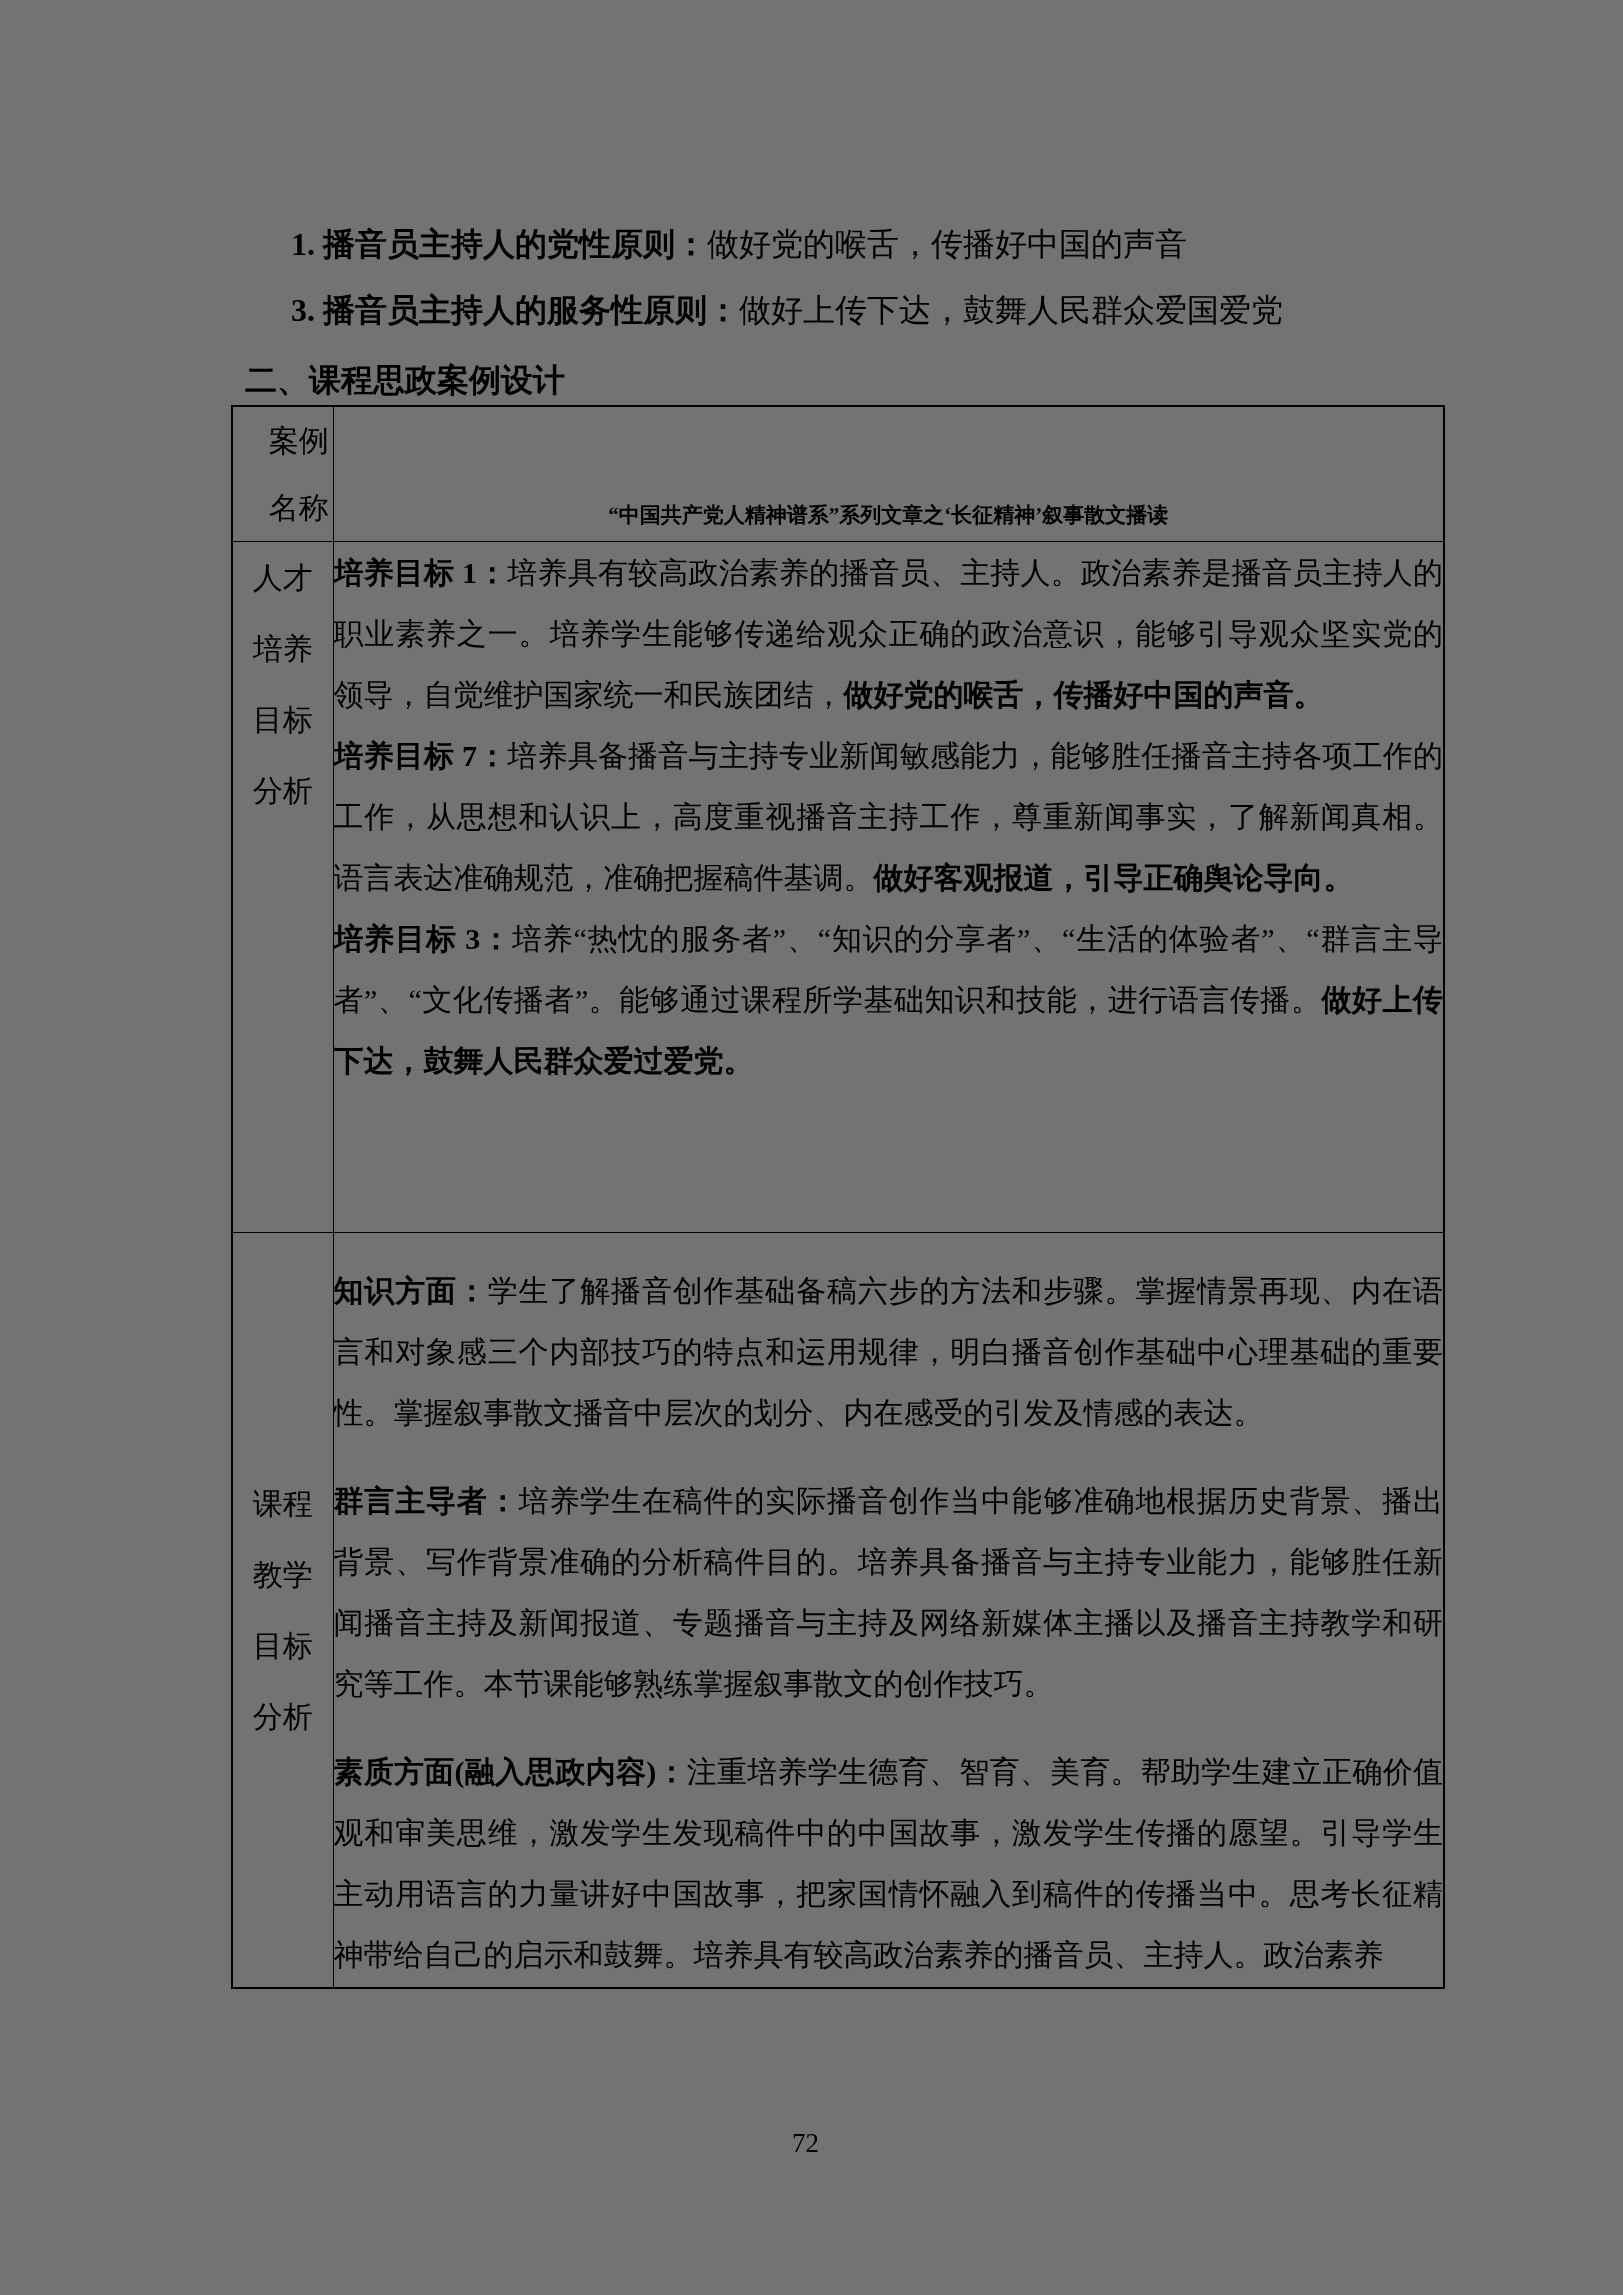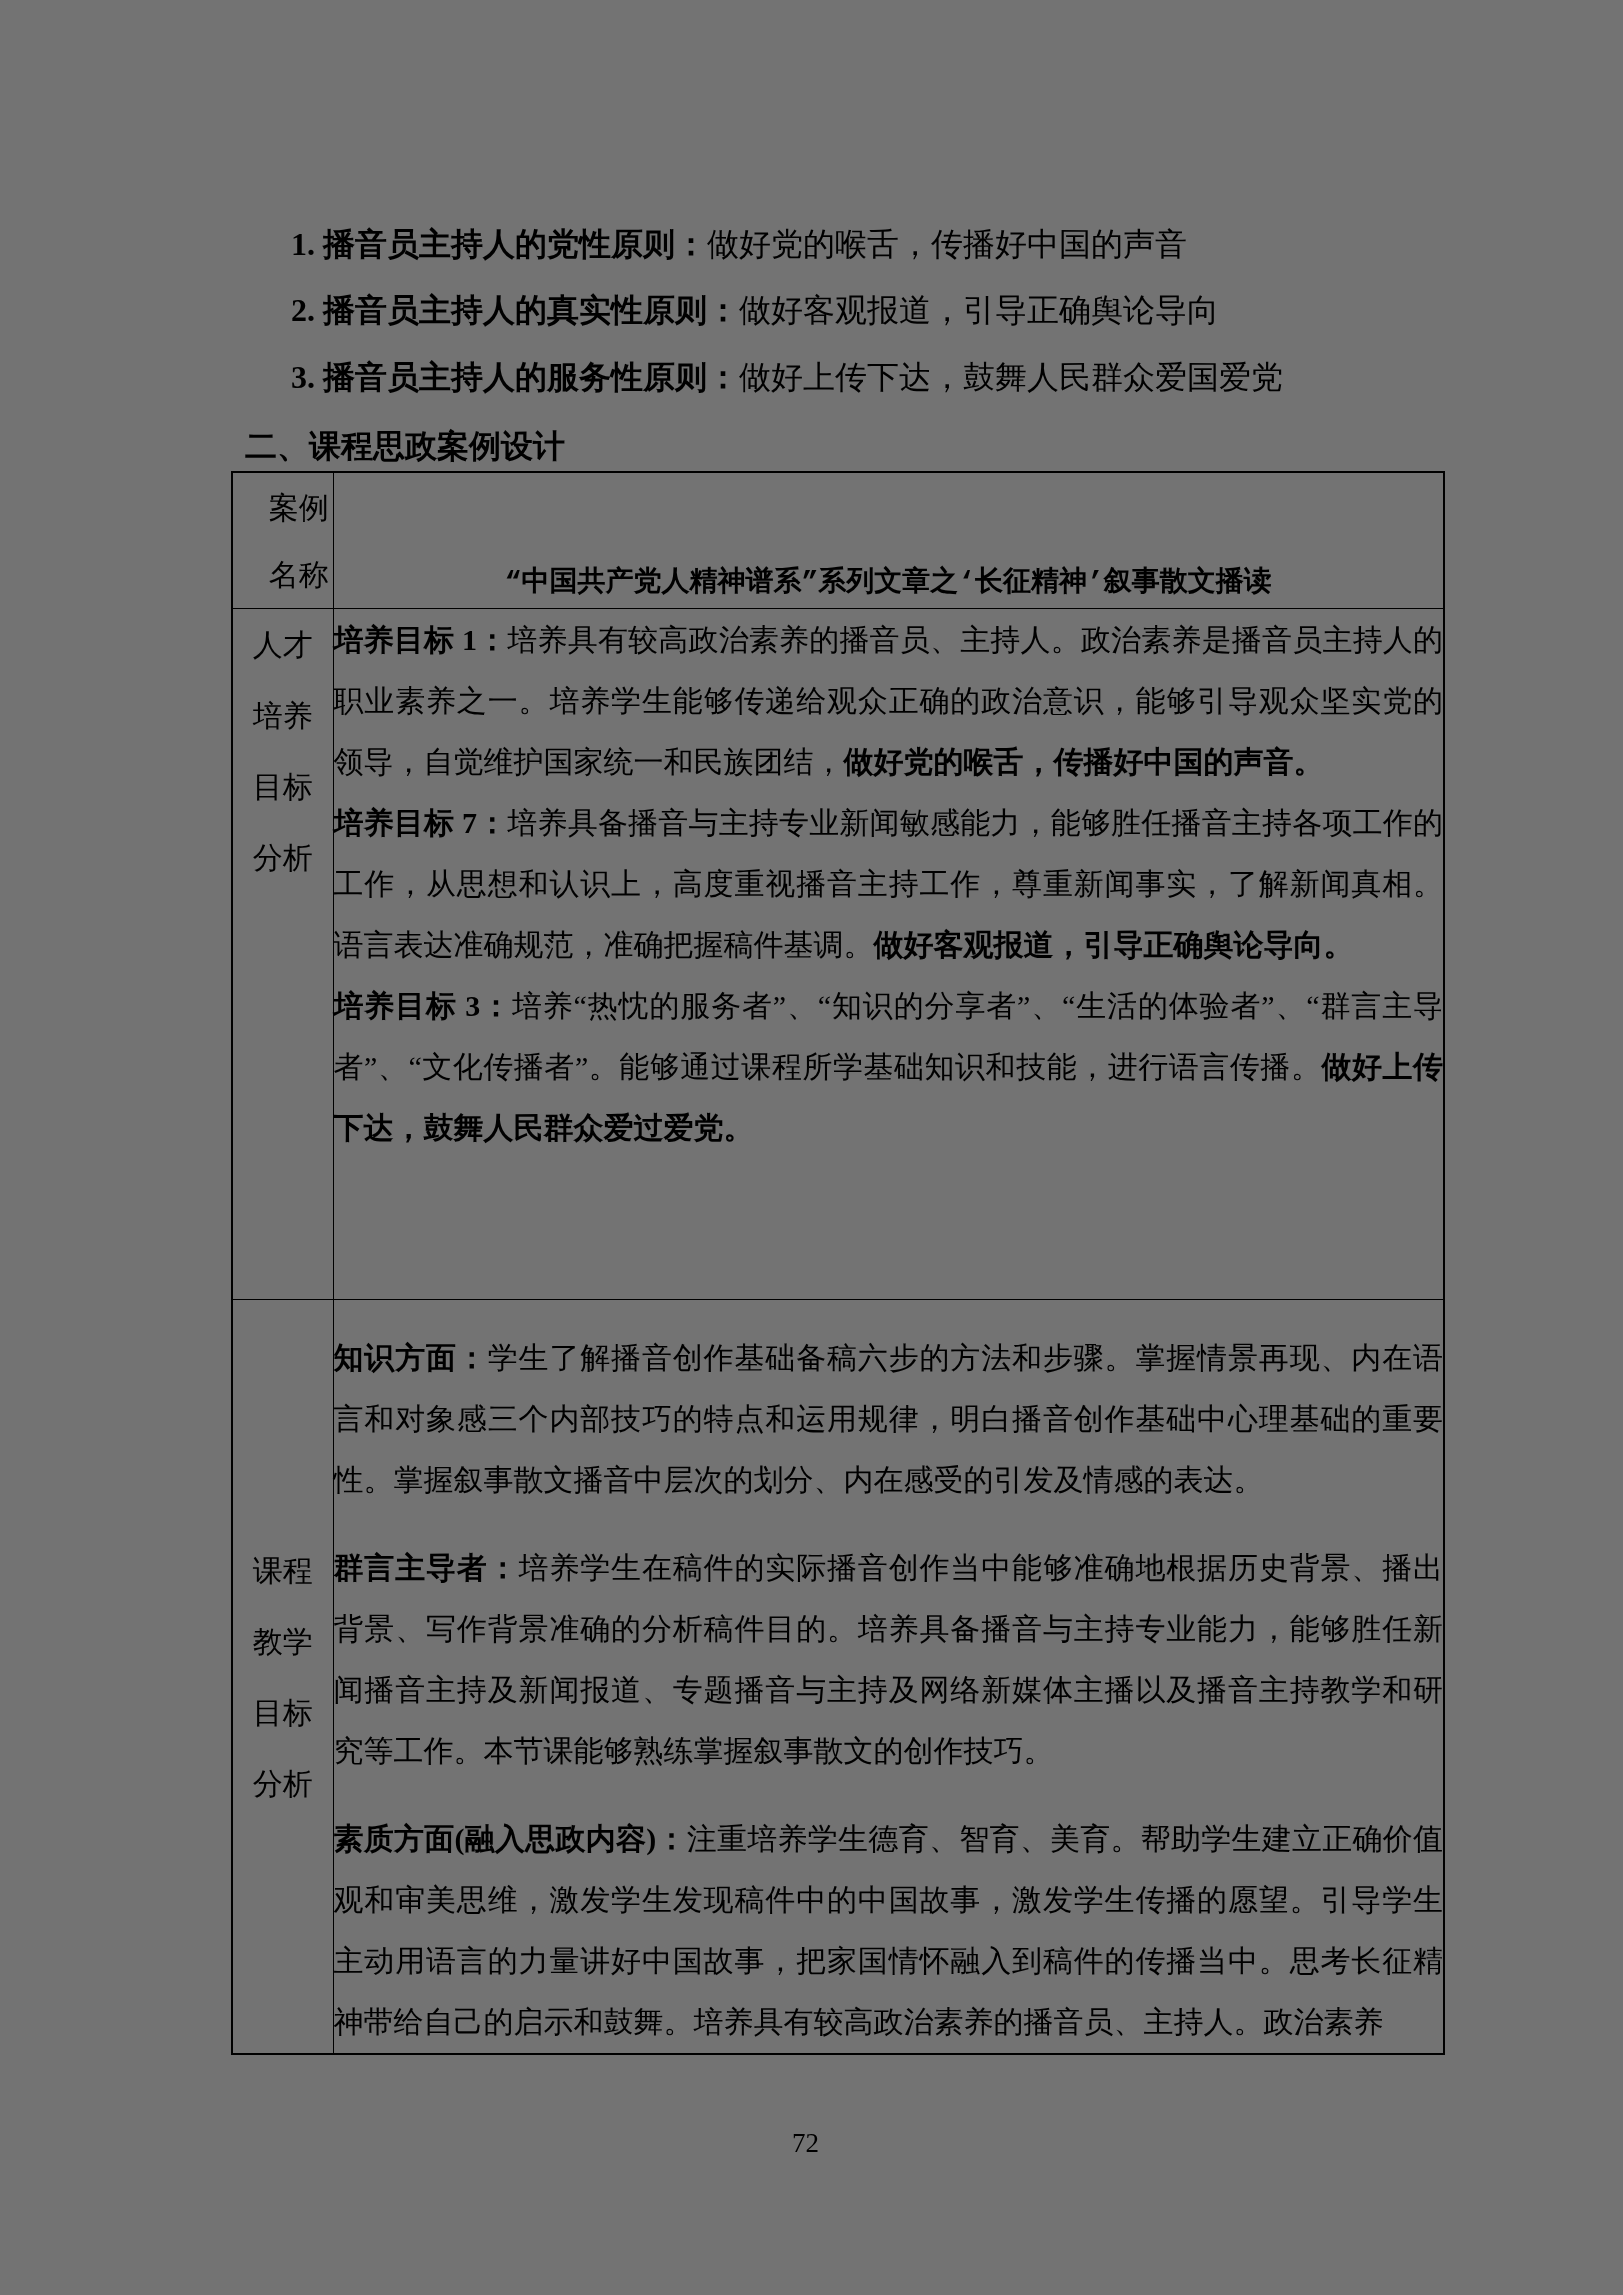--- a/index.html
+++ b/index.html
@@ -69,24 +69,23 @@
   
   .cc {
     font-size: 30px;
     padding-left: 14.3px;
     padding-right: 14.3px;
   }
   .cc1 {
     vertical-align: bottom;
     text-align: center;
     font-weight: bold;
-    font-size: 28px;
+    font-size: 21px;
     line-height: 51px;
     padding-bottom: 6.3px;
-    font-family: Liberation Mono, monospace;
   }
   .cc2, .cc3 {
     vertical-align: top;
     line-height: 61px;
     text-align: justify;
     text-justify: inter-ideograph;
     line-break: loose;
   }
   .cc2 { padding-top: 16.6px; }
   .cc3 { padding-top: 9.5px; }
@@ -104,21 +103,20 @@
     line-height: 32px;
   }
 </style>
 </head>
 <body>
 
 <div class="page">
 
   <ol class="principles">
       <li><span class="b">1. 播音员主持人的党性原则：</span><span>做好党的喉舌，传播好中国的声音</span></li>
-      <li><span class="b">2. 播音员主持人的真实性原则：</span><span>做好客观报道，引导正确舆论导向</span></li>
       <li><span class="b">3. 播音员主持人的服务性原则：</span><span>做好上传下达，鼓舞人民群众爱国爱党</span></li>
     </ol>
 
   <div class="section-heading">二、课程思政案例设计</div>
 
   <table class="case-table">
     <colgroup>
       <col style="width:101px">
       <col style="width:1111px">
     </colgroup>

